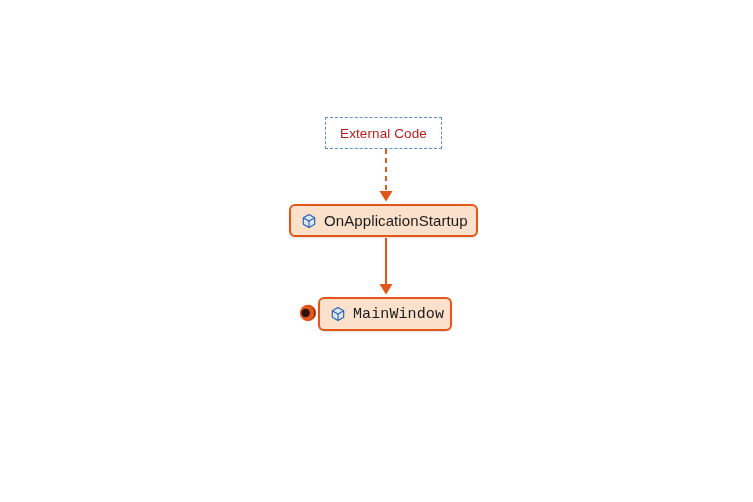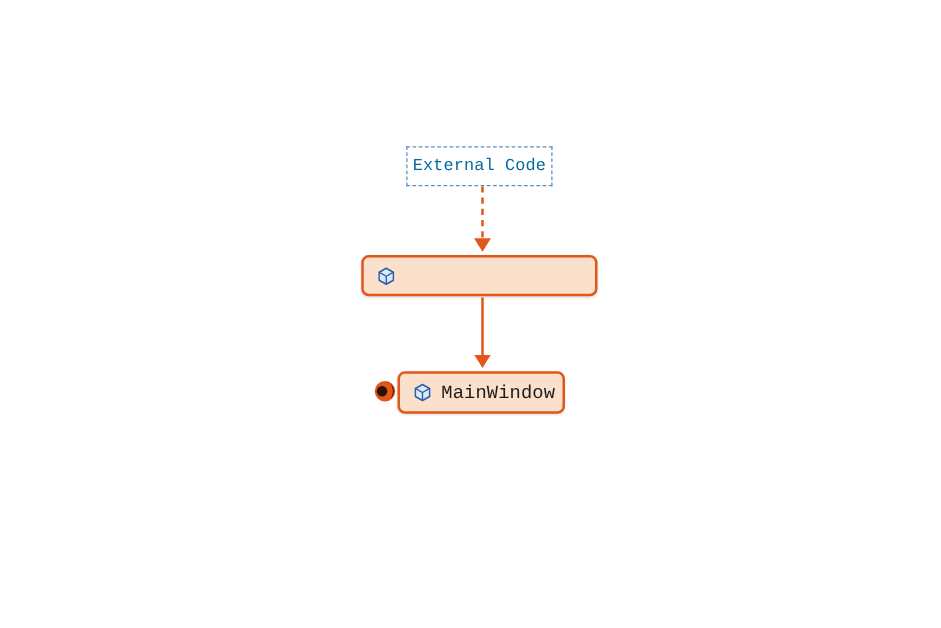--- a/index.html
+++ b/index.html
@@ -43,24 +43,23 @@
     height: 32px;
     box-sizing: border-box;
     border: 1px dashed #5b8ec4;
     background: #ffffff;
     display: flex;
     align-items: center;
     justify-content: center;
   }
   .node-external .label {
     font-size: 13.5px;
-    color: #0369a1;
+    color: #b91c1c;
     letter-spacing: .1px;
     white-space: nowrap;
-    font-family: Liberation Mono, monospace;
   }
 
   
   .node-method {
     position: absolute;
     box-sizing: border-box;
     background: #fbe1cb;
     border: 2px solid #e2561a;
     border-radius: 6px;
     display: flex;
@@ -131,20 +130,21 @@
   <div class="node-external">
     <span class="label">External Code</span>
   </div>
 
   <div class="node-method" id="node-startup">
     <svg class="cube-icon" viewBox="0 0 16 16">
       <path d="M8 1.6 L13.7 4.8 L13.7 11.2 L8 14.4 L2.3 11.2 L2.3 4.8 Z" fill="#dbe8f7" stroke="#2a5faa" stroke-width="1.15" stroke-linejoin="round"></path>
       <path d="M2.55 4.95 L8 8.0 L13.45 4.95" fill="none" stroke="#2a5faa" stroke-width="1.1" stroke-linejoin="round"></path>
       <path d="M8 8.0 L8 14.2" fill="none" stroke="#2a5faa" stroke-width="1.1"></path>
     </svg>
+    <span class="label">OnApplicationStartup</span>
   </div>
 
   <div class="node-method" id="node-mainwindow">
     <svg class="cube-icon" viewBox="0 0 16 16">
       <path d="M8 1.6 L13.7 4.8 L13.7 11.2 L8 14.4 L2.3 11.2 L2.3 4.8 Z" fill="#dbe8f7" stroke="#2a5faa" stroke-width="1.15" stroke-linejoin="round"></path>
       <path d="M2.55 4.95 L8 8.0 L13.45 4.95" fill="none" stroke="#2a5faa" stroke-width="1.1" stroke-linejoin="round"></path>
       <path d="M8 8.0 L8 14.2" fill="none" stroke="#2a5faa" stroke-width="1.1"></path>
     </svg>
     <span class="label">MainWindow</span>
   </div>

